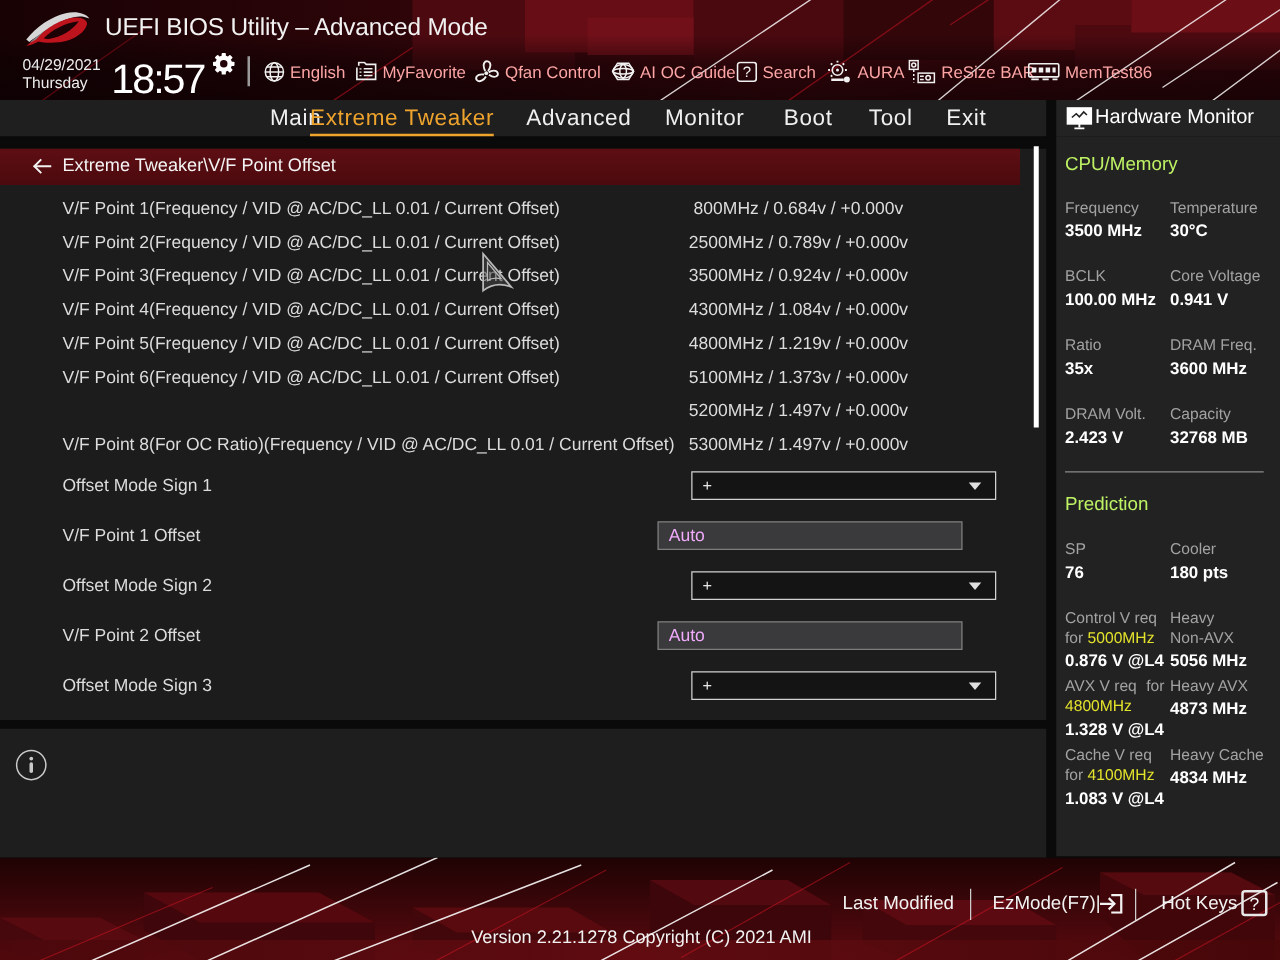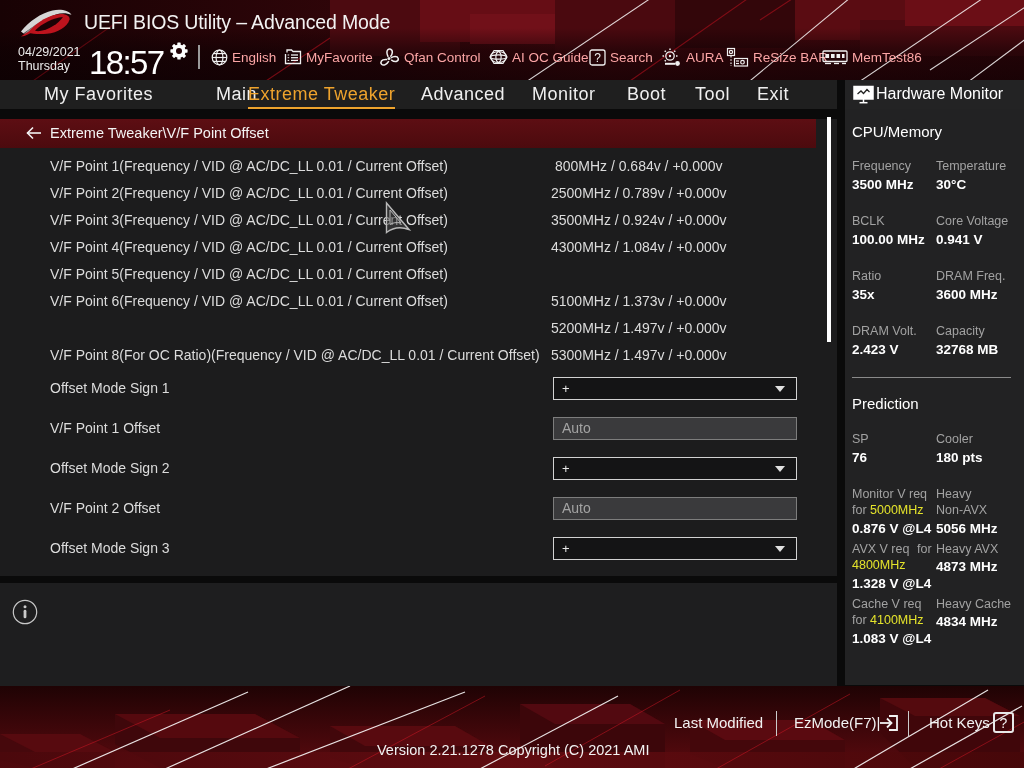--- a/index.html
+++ b/index.html
@@ -22,31 +22,31 @@
   
   #panel{left:0;top:119px;width:837px;height:457px;background:#1c1c1d;}
   #crumb{left:0;top:0;width:816px;height:29px;background:linear-gradient(180deg,#5d0e13,#4c0a0e);color:#f4f4f4;font-size:14.5px;line-height:29px;}
   #crumbtxt{position:absolute;left:50px;top:0;}
   .row{position:absolute;left:50px;height:27px;line-height:27px;font-size:14px;color:#dcdcdc;white-space:pre;}
   .rval{position:absolute;left:551px;height:27px;line-height:27px;font-size:14px;color:#dcdcdc;white-space:pre;}
   .clabel{position:absolute;left:50px;height:22px;line-height:22px;font-size:14px;color:#dcdcdc;}
   .drop{position:absolute;left:553px;width:242px;height:21px;background:#141415;border:1px solid #d2d2d2;color:#e8e8e8;font-size:13px;line-height:21px;}
   .drop .plus{margin-left:8px;}
   .drop .arr{position:absolute;right:11px;top:8px;width:0;height:0;border-left:5.5px solid transparent;border-right:5.5px solid transparent;border-top:6px solid #e0e0e0;}
-  .tbox{position:absolute;left:553px;width:242px;height:21px;background:#3a3a3c;border:1px solid #7d7d7d;color:#a3a3a3;font-size:14px;line-height:21px;}
+  .tbox{position:absolute;left:526px;width:242px;height:21px;background:#3a3a3c;border:1px solid #7d7d7d;color:#f0abfc;font-size:14px;line-height:21px;}
   .tbox span{margin-left:8px;}
   #scrollbar{left:827px;top:117px;width:4px;height:225px;background:#ffffff;}
   
   #infopanel{left:0;top:583px;width:837px;height:103px;background:#1e1e1f;}
   
   #sidebar{left:845px;top:109px;width:179px;height:576px;background:#222223;}
   .sb{position:absolute;left:7px;white-space:nowrap;}
   .sbl{font-size:12.5px;color:#a2a2a2;}
   .sbv{font-size:13.5px;color:#ffffff;font-weight:bold;}
-  .sbh{font-size:15px;color:#ffffff;}
+  .sbh{font-size:15px;color:#bef264;}
   .c2{left:91px;}
   .yel{color:#e4e32b;}
   
   #footer{left:0;top:686px;width:1024px;height:82px;overflow:hidden;}
   .ftxt{position:absolute;color:#f2f2f2;font-size:15px;white-space:nowrap;}
   .fsep{position:absolute;width:1px;height:25px;background:#cccccc;top:711px;}
 </style>
 </head>
 <body>
 <div id="root">
@@ -205,21 +205,20 @@
         <rect x="20" y="6" width="2.5" height="4" fill="#f0f0f0" stroke="none"></rect>
         <line x1="3" y1="15.5" x2="9" y2="15.5"></line>
           <line x1="12" y1="15.5" x2="17" y2="15.5"></line>
           <line x1="20" y1="15.5" x2="24" y2="15.5"></line>
       </svg>
       <span>MemTest86</span>
     </div>
   </div>
 
   <div id="menubar" class="abs">
-    <span class="mitem" style="left:44px;">My Favorites</span>
     <span class="mitem" style="left:180px;margin-left:36px;">Main</span>
     <span class="mitem mactive" style="left:248px;">Extreme Tweaker</span>
     <span class="mitem" style="left:421px;">Advanced</span>
     <span class="mitem" style="left:532px;">Monitor</span>
     <span class="mitem" style="left:627px;">Boot</span>
     <span class="mitem" style="left:695px;">Tool</span>
     <span class="mitem" style="left:757px;">Exit</span>
   </div>
   <div id="sidehead" class="abs">
     <svg class="abs" style="left:8px;top:5px;" width="21" height="19" viewBox="0 0 21 19" fill="none" stroke="#ffffff" stroke-width="1.5">
@@ -241,20 +240,21 @@
     </div>
     <div class="row" style="top:34px;">V/F Point 1(Frequency / VID @ AC/DC_LL 0.01 / Current Offset)</div>
     <div class="rval" style="top:34px;"> 800MHz / 0.684v / +0.000v</div>
     <div class="row" style="top:61px;">V/F Point 2(Frequency / VID @ AC/DC_LL 0.01 / Current Offset)</div>
     <div class="rval" style="top:61px;">2500MHz / 0.789v / +0.000v</div>
     <div class="row" style="top:88px;">V/F Point 3(Frequency / VID @ AC/DC_LL 0.01 / Current Offset)</div>
     <div class="rval" style="top:88px;">3500MHz / 0.924v / +0.000v</div>
     <div class="row" style="top:115px;">V/F Point 4(Frequency / VID @ AC/DC_LL 0.01 / Current Offset)</div>
     <div class="rval" style="top:115px;">4300MHz / 1.084v / +0.000v</div>
     <div class="row" style="top:142px;">V/F Point 5(Frequency / VID @ AC/DC_LL 0.01 / Current Offset)</div>
+    <div class="rval" style="top:142px;">4800MHz / 1.219v / +0.000v</div>
     <div class="row" style="top:169px;">V/F Point 6(Frequency / VID @ AC/DC_LL 0.01 / Current Offset)</div>
     <div class="rval" style="top:169px;">5100MHz / 1.373v / +0.000v</div>
     <div class="rval" style="top:196px;">5200MHz / 1.497v / +0.000v</div>
     <div class="row" style="top:223px;">V/F Point 8(For OC Ratio)(Frequency / VID @ AC/DC_LL 0.01 / Current Offset)</div>
     <div class="rval" style="top:223px;">5300MHz / 1.497v / +0.000v</div>
 
     <div class="clabel" style="top:258px;">Offset Mode Sign 1</div>
     <div class="drop" style="top:258px;"><span class="plus">+</span><span class="arr"></span></div>
     <div class="clabel" style="top:298px;">V/F Point 1 Offset</div>
     <div class="tbox" style="top:298px;"><span>Auto</span></div>
@@ -297,21 +297,21 @@
     <div class="sb sbl" style="top:215px;">DRAM Volt.</div>
     <div class="sb sbl c2" style="top:215px;">Capacity</div>
     <div class="sb sbv" style="top:233px;">2.423 V</div>
     <div class="sb sbv c2" style="top:233px;">32768 MB</div>
     <div class="sb" style="top:268px;width:159px;height:1px;background:#8a8a8a;"></div>
     <div class="sb sbh" style="top:286px;">Prediction</div>
     <div class="sb sbl" style="top:323px;">SP</div>
     <div class="sb sbl c2" style="top:323px;">Cooler</div>
     <div class="sb sbv" style="top:341px;">76</div>
     <div class="sb sbv c2" style="top:341px;">180 pts</div>
-    <div class="sb sbl" style="top:378px;">Monitor V req</div>
+    <div class="sb sbl" style="top:378px;">Control V req</div>
     <div class="sb sbl" style="top:394px;">for <span class="yel">5000MHz</span></div>
     <div class="sb sbv" style="top:412px;">0.876 V @L4</div>
     <div class="sb sbl c2" style="top:378px;">Heavy</div>
     <div class="sb sbl c2" style="top:394px;">Non-AVX</div>
     <div class="sb sbv c2" style="top:412px;">5056 MHz</div>
     <div class="sb sbl" style="top:433px;">AVX V req</div>
     <div class="sb sbl" style="top:433px;left:72px;">for</div>
     <div class="sb sbl" style="top:449px;"><span class="yel">4800MHz</span></div>
     <div class="sb sbv" style="top:467px;">1.328 V @L4</div>
     <div class="sb sbl c2" style="top:433px;">Heavy AVX</div>

